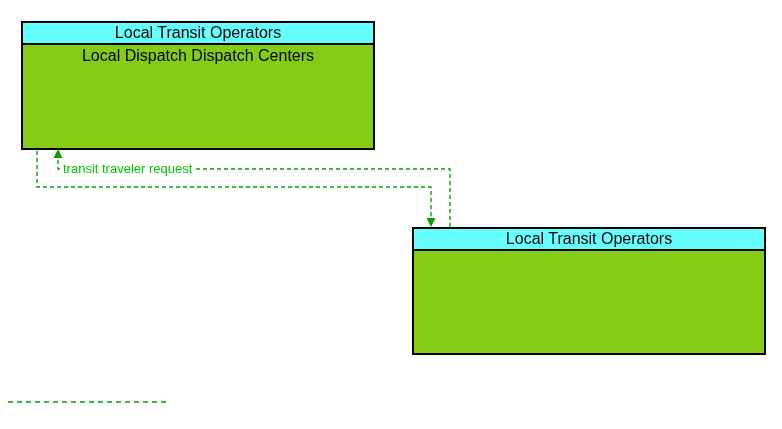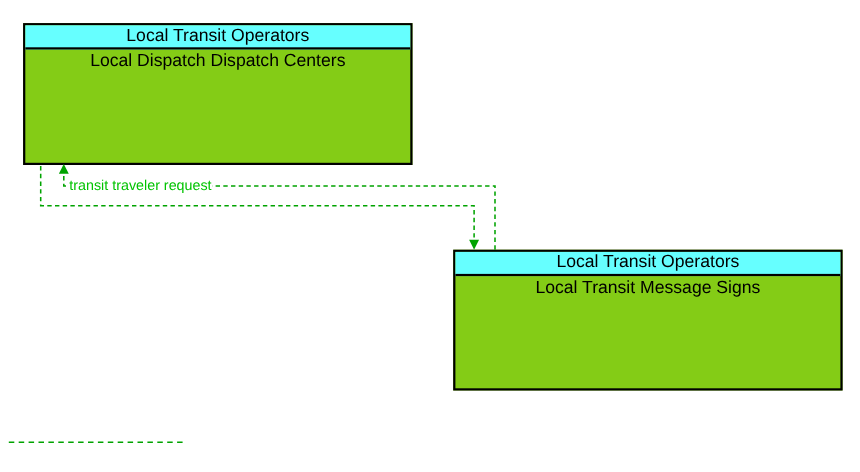--- a/index.html
+++ b/index.html
@@ -87,19 +87,18 @@
     <line class="legend-line" x1="8" y1="402" x2="166" y2="402"></line>
   </svg>
 
   <div class="entity-box" id="box-dispatch">
     <div class="hdr">Local Transit Operators</div>
     <div class="ttl">Local Dispatch Dispatch Centers</div>
   </div>
 
   <div class="entity-box" id="box-signs">
     <div class="hdr">Local Transit Operators</div>
-    <div class="ttl">Local Transit Message Signs</div>
   </div>
 
   <span class="flow-label" id="flow-label-request">transit traveler request</span>
 
 
 </div>
 
 </body></html>

